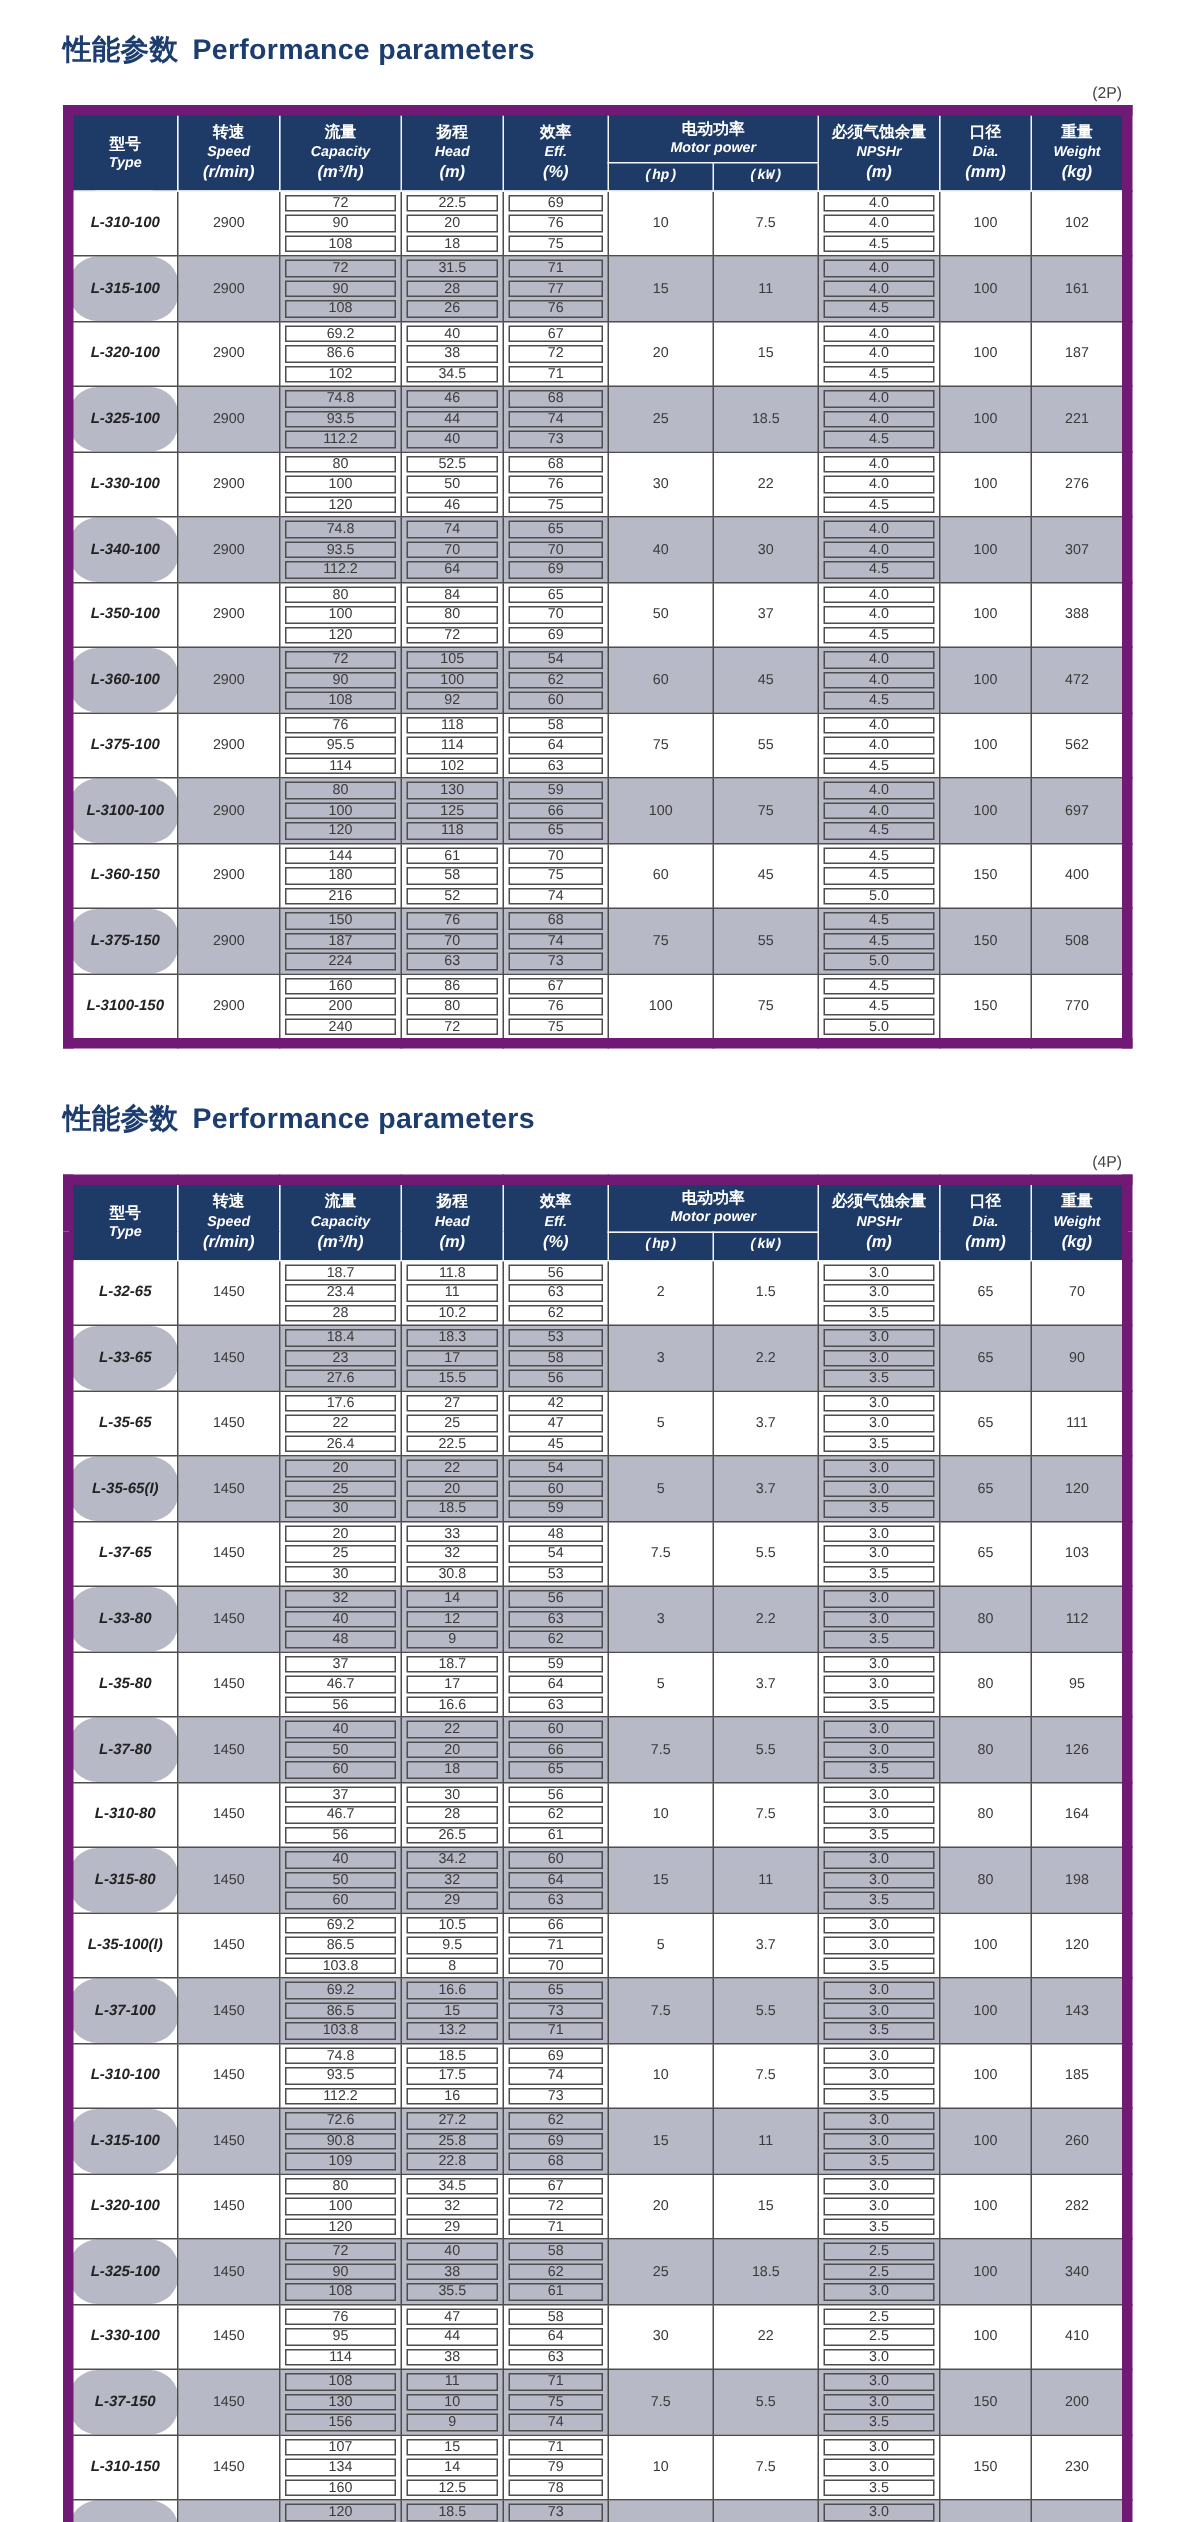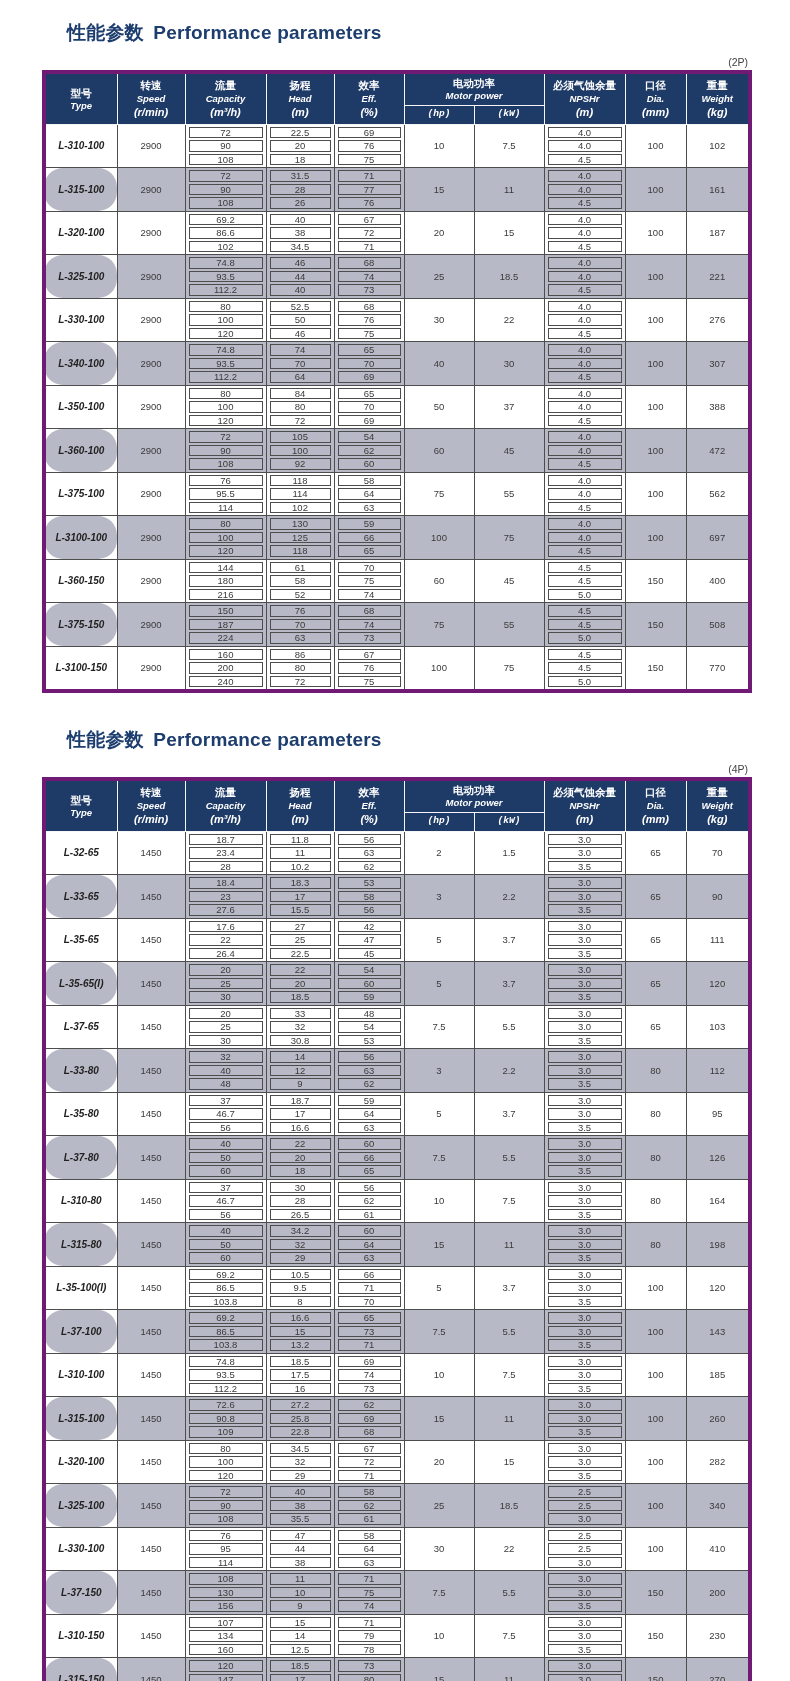--- a/index.html
+++ b/index.html
@@ -11,34 +11,34 @@
   }
   .page { padding: 20px 42px 30px 42px; }
 
   .section-title {
     margin: 0;
     color: #1c3d6e;
     font-size: 19px;
     font-weight: 600;
     letter-spacing: 0.2px;
   }
-  .section-title .zh { font-weight: 700; margin-right: 4px; margin-left: 25px; }
+  .section-title .zh { font-weight: 700; margin-right: 4px; }
 
   .corner-label {
     text-align: right;
     font-size: 10.5px;
     color: #444444;
     margin: 10px 0 2px 0;
   }
 
   table.perf {
     width: 706px;
     border-collapse: collapse;
     table-layout: fixed;
-    border: 4px solid #701a75;
+    border: 7px solid #701a75;
   }
 
   thead th {
     background: #1e3a66;
     color: #ffffff;
     border: 1px solid #f5f5f8;
     padding: 2px 0;
     vertical-align: middle;
     font-weight: 700;
   }

